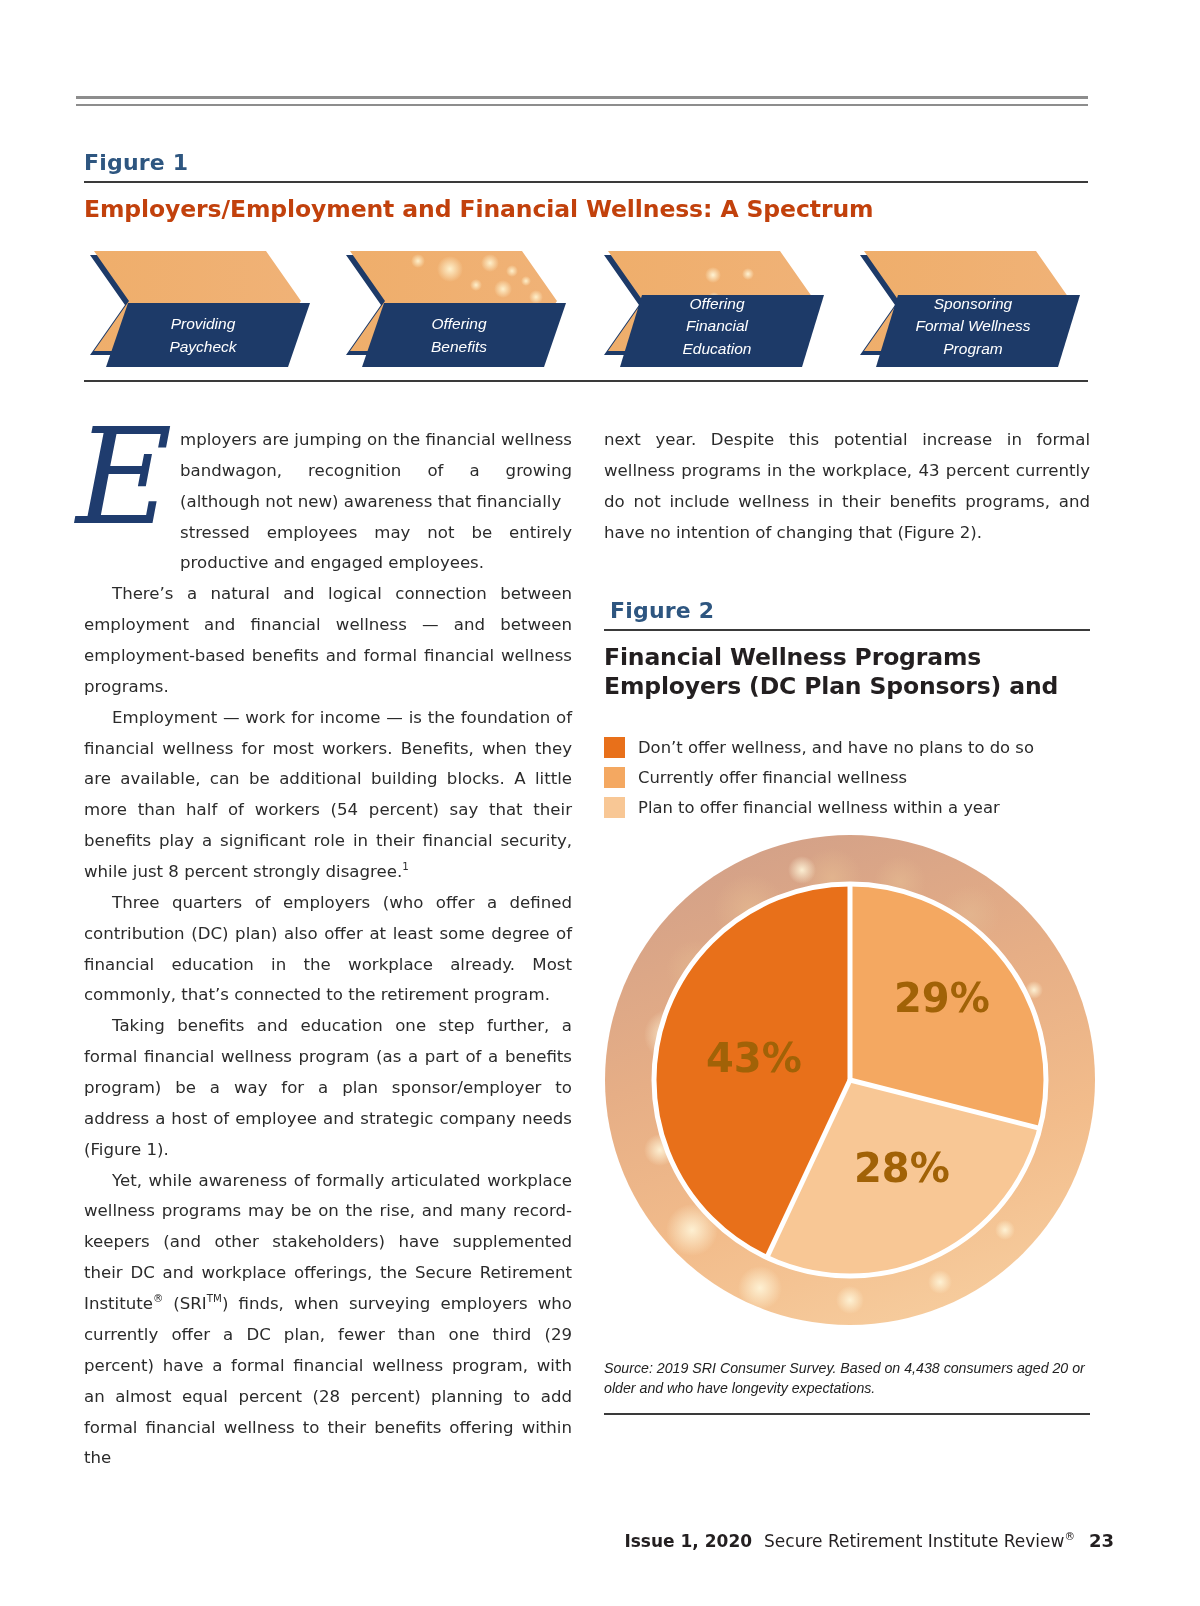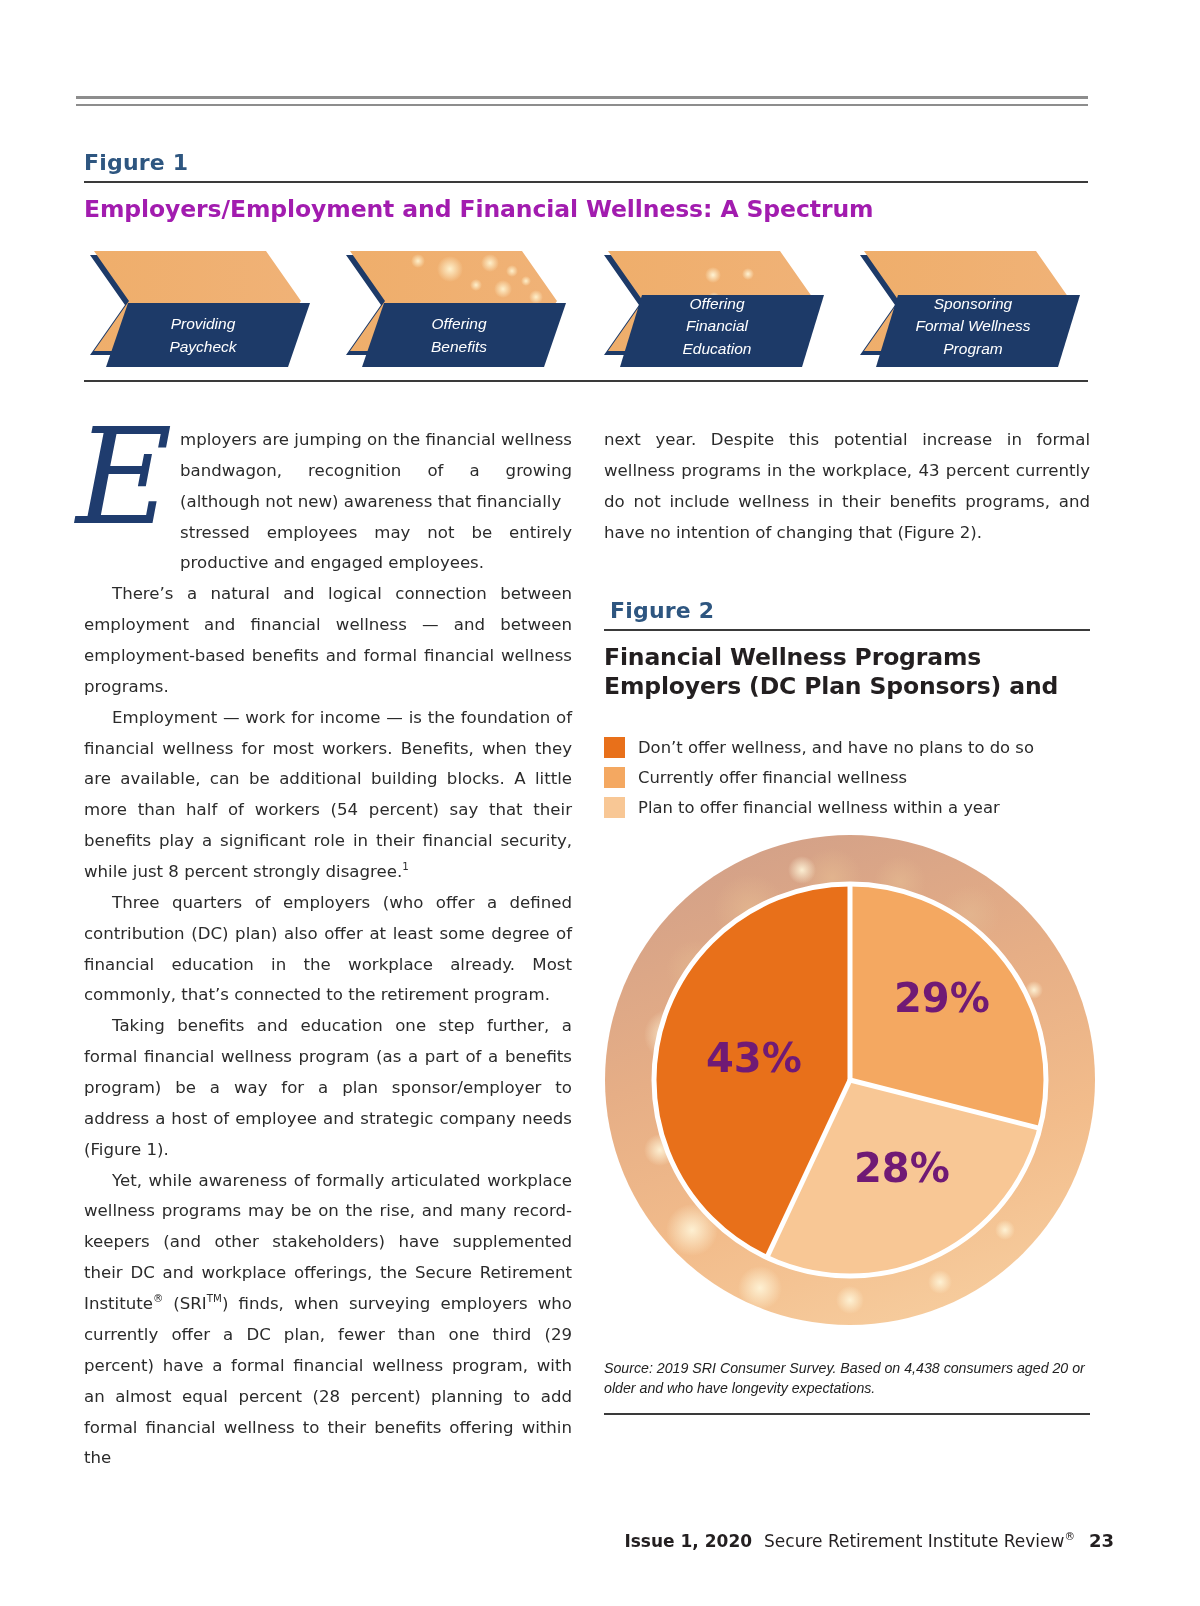--- a/index.html
+++ b/index.html
@@ -23,21 +23,21 @@
   .fig1{position:absolute;left:84px;top:150px;width:1004px;}
   .fig-label{
     font-family:"DejaVu Sans", sans-serif;
     font-size:22px;font-weight:700;color:#2e5680;
     letter-spacing:0.2px;
     padding-bottom:6px;
   }
   .fig-rule{height:2px;background:#3a3a3a;width:100%;}
   .fig-title{
     font-family:"DejaVu Sans", sans-serif;
-    font-size:23.5px;font-weight:700;color:#a21caf;
+    font-size:23.5px;font-weight:700;color:#c2410c;
     margin-top:12px;letter-spacing:-0.1px;line-height:1.2;
   }
 
   
   .chevron-row{
     position:relative;margin-top:22px;height:125px;width:1004px;
   }
   .chev{
     position:absolute;top:0;width:238px;height:125px;
   }
@@ -97,21 +97,21 @@
     font-family:"DejaVu Sans", sans-serif;
     font-size:16.4px;color:#2b2b2b;line-height:1.2;
   }
 
   .pie-wrap{position:relative;width:486px;height:520px;margin-top:12px;}
   .pie-svg{position:absolute;left:-4px;top:0;}
 
   .pie-label{
     position:absolute;
     font-family:"DejaVu Sans", sans-serif;
-    font-weight:700;font-size:40px;color:#701a75;
+    font-weight:700;font-size:40px;color:#a16207;
   }
   .pl-29{left:290px;top:145px;}
   .pl-43{left:102px;top:205px;}
   .pl-28{left:250px;top:315px;}
 
   .source{
     margin-top:8px;
     font-family:"Liberation Sans", sans-serif;
     font-style:italic;font-size:14.2px;line-height:1.42;color:#222;
     width:486px;

